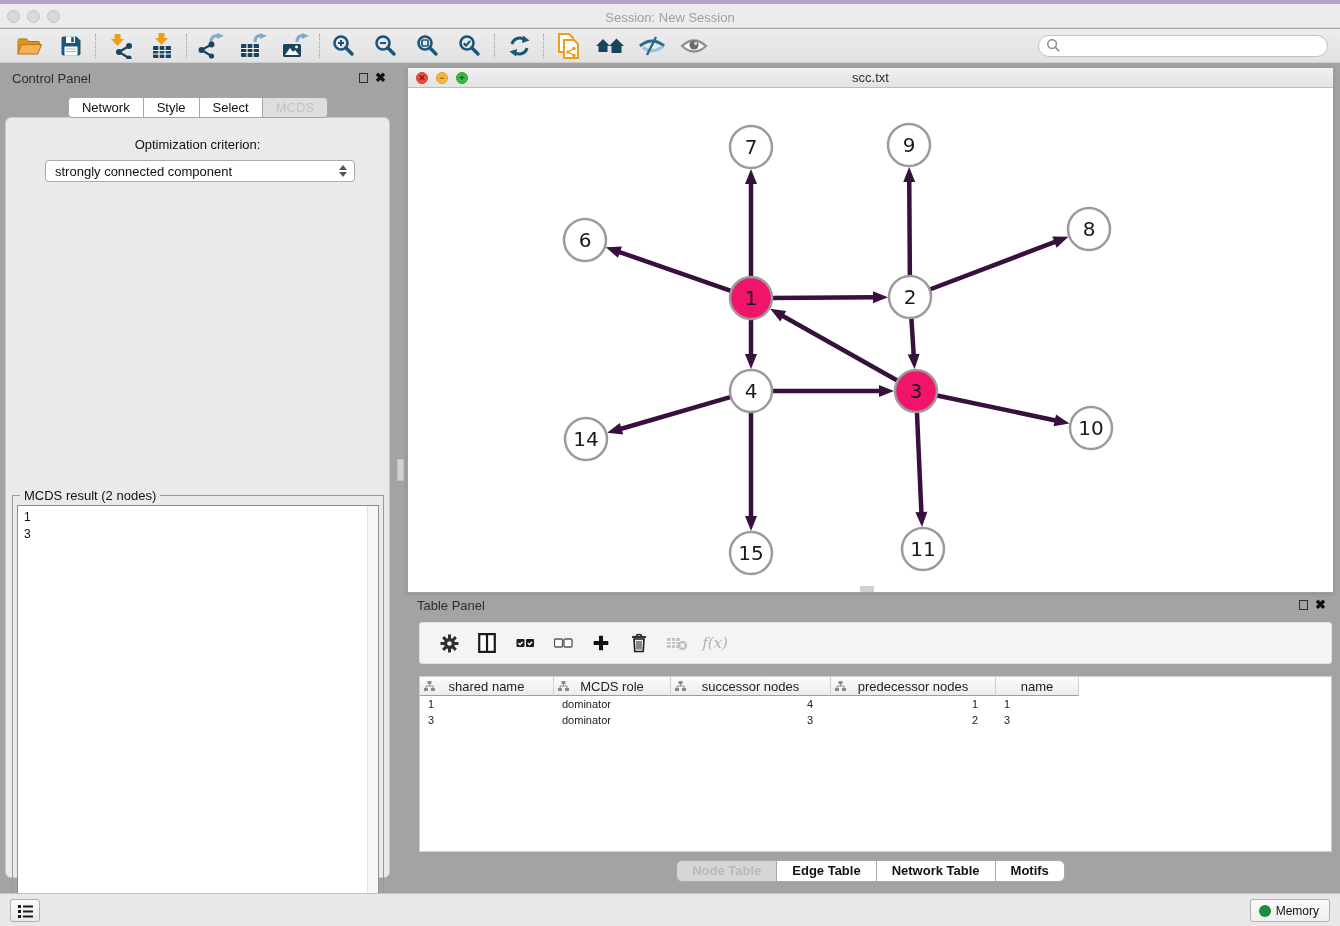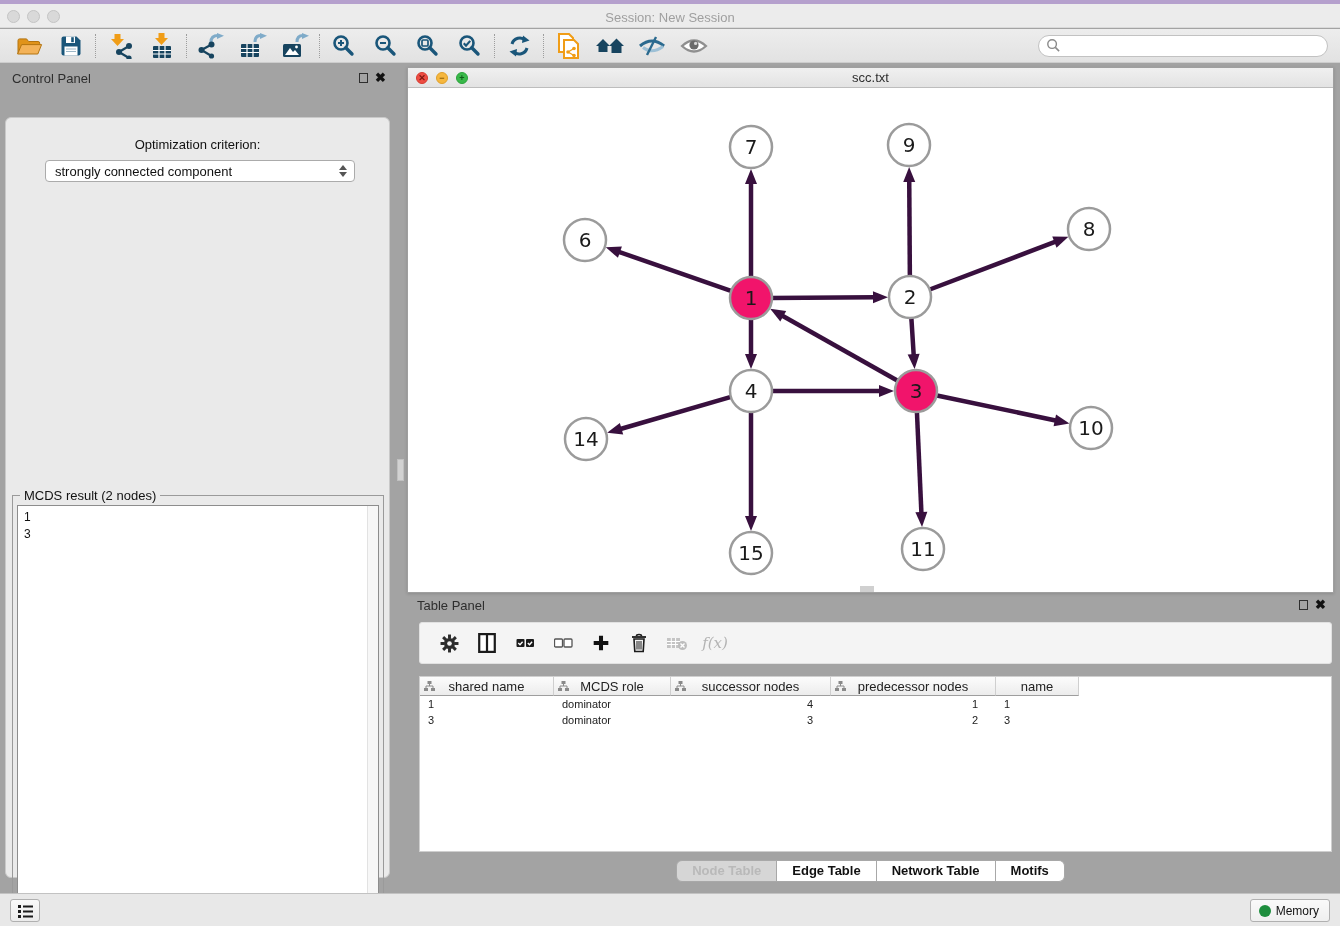--- a/index.html
+++ b/index.html
@@ -285,20 +285,26 @@
     </div>
   </div>
 
   <div class="cp-header">
     <span class="panel-title">Control Panel</span>
     <span class="panel-btns">
       <span class="float-box"></span>
       <span class="close-x">✖</span>
     </span>
   </div>
+  <div class="cp-tabs">
+      <div class="cp-tab">Network</div>
+      <div class="cp-tab">Style</div>
+      <div class="cp-tab">Select</div>
+      <div class="cp-tab active">MCDS</div>
+    </div>
   <div class="cp-body">
     <div class="opt-label">Optimization criterion:</div>
     <div class="dropdown">
       <span>strongly connected component</span>
       <span class="stepper">
         <span class="tri-up"></span>
           <span class="tri-down"></span>
       </span>
     </div>
     <div class="result-group">

